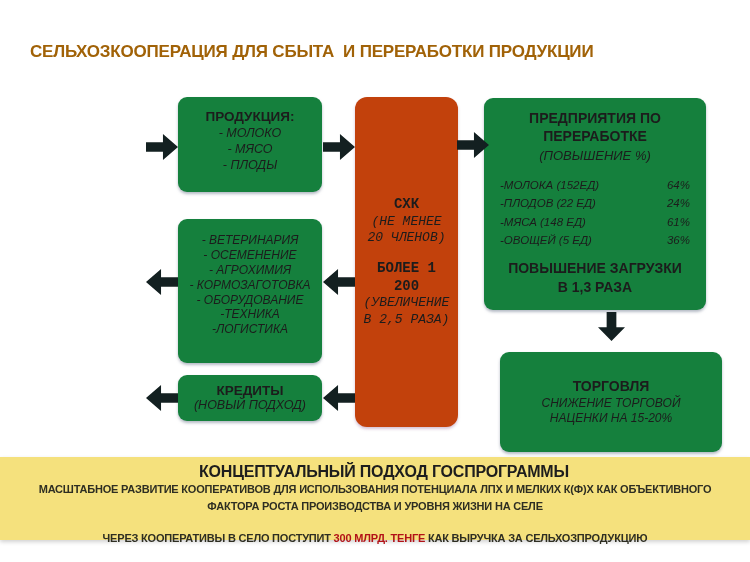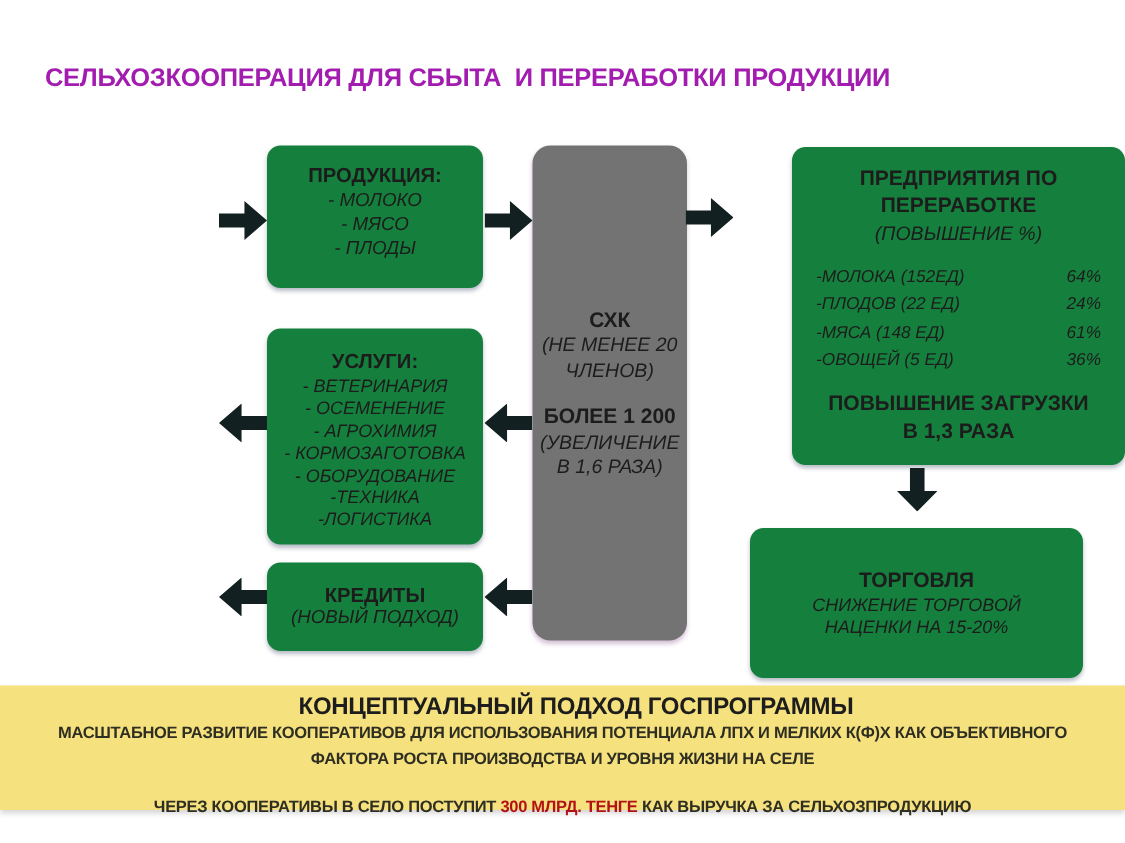--- a/index.html
+++ b/index.html
@@ -2,31 +2,32 @@
 <html><head>
 <meta charset="utf-8">
 <style>
   html,body{margin:0;padding:0;background:#ffffff;}
   .slide{
     position:relative;width:750px;height:562px;background:#ffffff;overflow:hidden;
     font-family:"Liberation Sans", sans-serif;color:#1c1c1c;
   }
   .title{
     position:absolute;left:30px;top:42px;margin:0;
-    font-size:17px;font-weight:bold;letter-spacing:-0.2px;color:#a21caf;
+    font-size:17px;font-weight:bold;letter-spacing:-0.2px;color:#a16207;
     white-space:pre-wrap;
   }
   .box{position:absolute;box-sizing:border-box;text-align:center;}
   .light{
     background:#15803d;border-radius:9px;
     box-shadow:0 2px 3px rgba(120,130,150,0.55);
   }
   .pink{
-    background:#737373;border-radius:12px;
+    background:#c2410c;border-radius:12px;
     box-shadow:0 2px 3px rgba(165,120,165,0.45);
+    font-family:Liberation Mono, monospace;
   }
   .vcenter{display:flex;flex-direction:column;justify-content:center;align-items:center;}
   .b-big{font-weight:bold;font-size:15px;line-height:1.25;}
   .b-mid{font-weight:bold;font-size:14px;line-height:1.25;}
   .it{font-style:italic;font-size:12.5px;line-height:1.26;}
   .it-sm{font-style:italic;font-size:12px;line-height:1.24;}
   .panel-title{font-weight:bold;font-size:13.5px;margin-bottom:2px;}
   .lph-rest{font-size:12px;font-weight:normal;}
   .gap18{margin-top:18px;}
   .gap14{margin-top:14px;}
@@ -61,43 +62,42 @@
 
 
   <div class="box light" style="left:178px;top:97px;width:144px;height:95px;padding-top:12px;">
     <div class="panel-title">ПРОДУКЦИЯ:</div>
     <div class="it">- МОЛОКО</div>
     <div class="it">- МЯСО</div>
     <div class="it">- ПЛОДЫ</div>
   </div>
 
   <div class="box light" style="left:178px;top:219px;width:144px;height:144px;padding-top:14px;">
-    <div class="panel-title">УСЛУГИ:</div>
     <div class="it-sm">- ВЕТЕРИНАРИЯ</div>
     <div class="it-sm">- ОСЕМЕНЕНИЕ</div>
     <div class="it-sm">- АГРОХИМИЯ</div>
     <div class="it-sm">- КОРМОЗАГОТОВКА</div>
     <div class="it-sm">- ОБОРУДОВАНИЕ</div>
     <div class="it-sm">-ТЕХНИКА</div>
     <div class="it-sm">-ЛОГИСТИКА</div>
   </div>
 
-  <div class="box light vcenter" style="left:178px;top:375px;width:144px;height:59px;">
+  <div class="box light vcenter" style="left:178px;top:375px;width:144px;height:46px;">
     <div class="panel-title" style="margin-bottom:0;">КРЕДИТЫ</div>
     <div class="it">(НОВЫЙ ПОДХОД)</div>
   </div>
 
   <div class="box pink vcenter" style="left:355px;top:97px;width:103px;height:330px;padding:0 6px;">
     <div class="b-mid">СХК</div>
     <div class="it" style="font-size:13px;">(НЕ МЕНЕЕ 20 ЧЛЕНОВ)</div>
     <div class="b-mid gap14">БОЛЕЕ 1 200</div>
-    <div class="it" style="font-size:13px;">(УВЕЛИЧЕНИЕ В 1,6 РАЗА)</div>
+    <div class="it" style="font-size:13px;">(УВЕЛИЧЕНИЕ В 2,5 РАЗА)</div>
   </div>
 
-  <div class="box light proc" style="left:528px;top:98px;width:222px;height:212px;">
+  <div class="box light proc" style="left:484px;top:98px;width:222px;height:212px;">
     <div class="proc-title">ПРЕДПРИЯТИЯ ПО ПЕРЕРАБОТКЕ</div>
     <div class="proc-sub">(ПОВЫШЕНИЕ %)</div>
     <div class="proc-rows">
       <div class="proc-row">
         <span>-МОЛОКА (152ЕД)</span>
         <span>64%</span>
       </div>
       <div class="proc-row">
         <span>-ПЛОДОВ (22 ЕД)</span>
         <span>24%</span>

